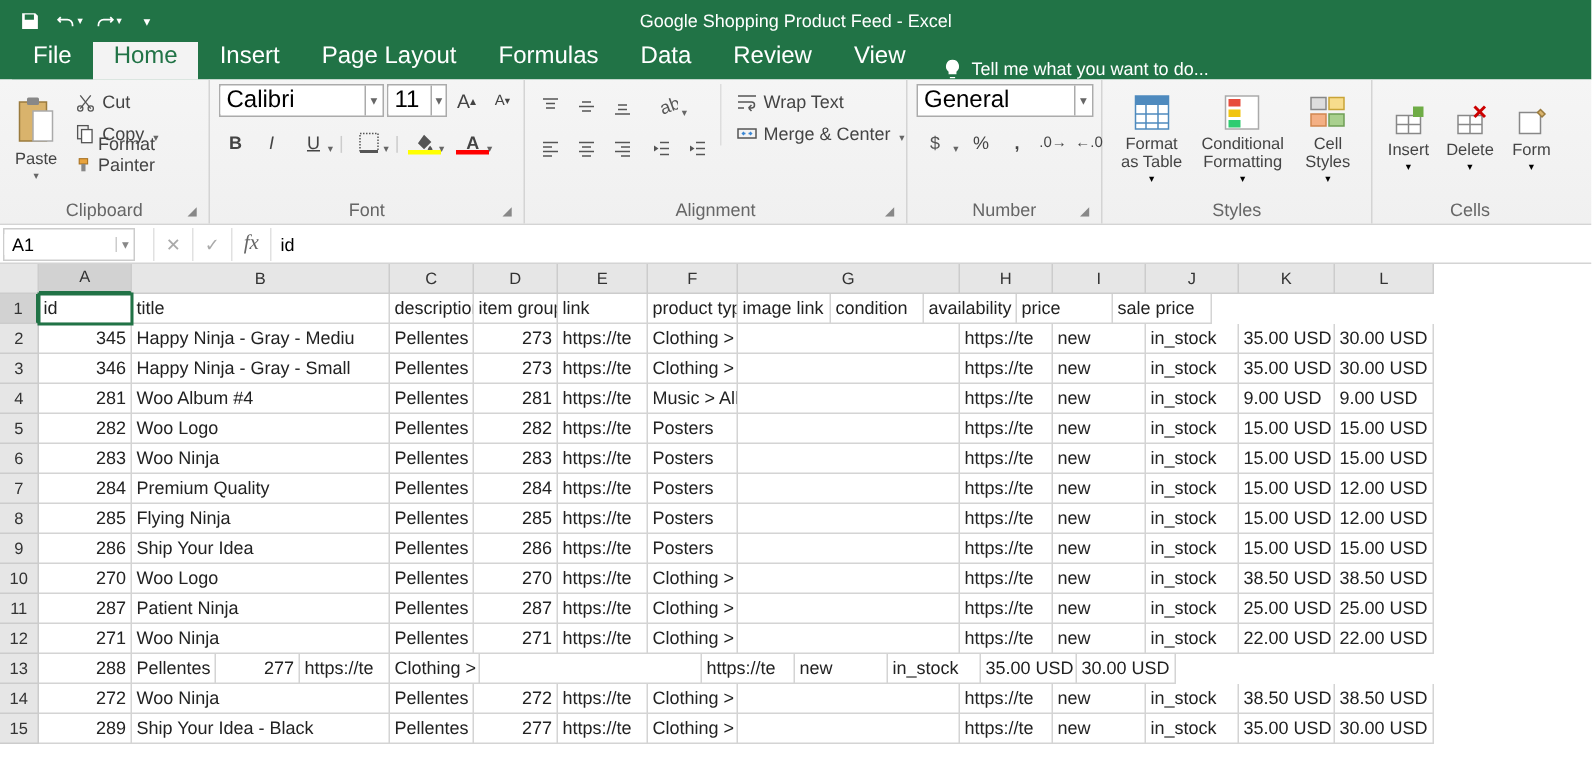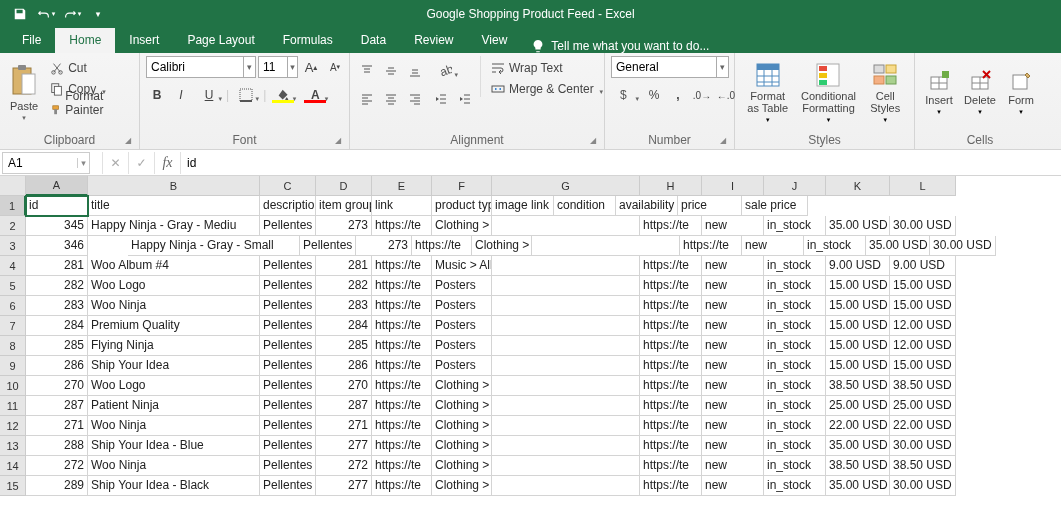--- a/index.html
+++ b/index.html
@@ -2,38 +2,38 @@
 <html><head>
 <meta charset="utf-8">
 <style>
 *{margin:0;padding:0;box-sizing:border-box;font-family:'Segoe UI',Tahoma,sans-serif;font-size:12px;user-select:none}
 body{width:1061px;height:517px;background:#fff;overflow:hidden;position:relative}
 .titlebar{height:28px;background:#217346;display:flex;align-items:center;color:#fff;position:relative}
 .qat{display:flex;align-items:center;gap:2px;padding-left:8px}
 .qat-btn{width:24px;height:22px;display:flex;align-items:center;justify-content:center;color:#fff;font-size:13px}
 .title-text{position:absolute;left:50%;transform:translateX(-50%);font-size:12px;color:#fff}
 .menubar{height:25px;background:#217346;display:flex;align-items:flex-end;padding-left:8px}
-.menu-tab{padding:5px 14px 6px;color:#fff;font-size:12px;cursor:pointer;border-radius:0}
+.menu-tab{padding:5px 14px 6px;color:#fff;font-size:16px;cursor:pointer;border-radius:0}
 .menu-tab.active{background:#f3f3f3;color:#217346}
 .menu-tab.file{background:#217346;color:#fff}
 .tellme{display:flex;align-items:center;color:#fff;padding:0 10px;gap:6px}
 .tellme svg{fill:#fff}
 .ribbon{height:97px;background:linear-gradient(#f5f5f5,#f0f0f0);border-bottom:1px solid #d4d4d4;display:flex;position:relative}
 .group{border-right:1px solid #d4d4d4;display:flex;flex-direction:column;padding:3px 6px 2px}
 .group-body{flex:1;display:flex;align-items:flex-start;gap:4px}
 .group-label{font-size:10px;color:#666;text-align:center;height:14px;display:flex;align-items:center;justify-content:center;position:relative}
 .group-label .launcher{position:absolute;right:0;bottom:1px;width:10px;height:10px;font-size:8px;color:#888}
 .vbtn{display:flex;flex-direction:column;align-items:center;justify-content:center;padding:2px 4px;cursor:pointer;text-align:center;line-height:1.1;gap:2px}
 .vbtn .lbl{font-size:11px;color:#444}
 .hbtn{display:flex;align-items:flex-end;gap:4px;padding:1px 4px;cursor:pointer;font-size:11px;color:#444;height:20px}
 .col3{display:flex;flex-direction:column;gap:1px;justify-content:center}
 .font-row1{display:flex;align-items:center;gap:2px;margin-bottom:6px}
 .font-row2{display:flex;align-items:center;gap:2px}
 .combo{border:1px solid #ababab;background:#fff;display:flex;align-items:center;height:22px}
-.combo input{border:none;outline:none;padding:0 4px;font-size:12px;width:100%}
+.combo input{border:none;outline:none;padding:0 4px;font-size:16px;width:100%}
 .combo .dd{width:14px;text-align:center;border-left:1px solid #ababab;color:#666;font-size:9px;height:100%;display:flex;align-items:center;justify-content:center}
 .ibtn{width:22px;height:22px;display:flex;align-items:center;justify-content:center;cursor:pointer;color:#444;border:1px solid transparent}
 .ibtn.wdd{width:30px;position:relative}
 .ibtn .dd{font-size:7px;position:absolute;right:1px;bottom:2px;color:#666}
 .namebox-row{height:26px;border-bottom:1px solid #d4d4d4;display:flex;align-items:center;background:#fff}
 .namebox{width:88px;height:22px;border:1px solid #ccc;margin-left:2px;display:flex;align-items:center}
 .namebox input{border:none;outline:none;width:100%;padding:0 5px;font-size:12px}
 .namebox .dd{width:14px;border-left:1px solid #ccc;text-align:center;color:#888;font-size:9px}
 .fxbar{display:flex;align-items:center;flex:1;height:22px;margin-left:12px}
 .fxbtn{width:26px;height:22px;display:flex;align-items:center;justify-content:center;color:#aaa;border-left:1px solid #e1e1e1}
@@ -461,21 +461,21 @@
         <div class="cell" style="width: 148px;"></div>
         <div class="cell" style="width: 62px;">https://te</div>
         <div class="cell" style="width: 62px;">new</div>
         <div class="cell" style="width: 62px;">in_stock</div>
         <div class="cell" style="width: 64px;">35.00  USD</div>
         <div class="cell" style="width: 66px;">30.00  USD</div>
       </div>
       <div class="row">
         <div class="rowhead">3</div>
         <div class="cell num" style="width: 62px;">346</div>
-        <div class="cell" style="width: 172px; margin-left: 40px;">Happy Ninja - Gray - Small</div>
+        <div class="cell" style="width: 172px;">Happy Ninja - Gray - Small</div>
         <div class="cell" style="width: 56px;">Pellentes</div>
         <div class="cell num" style="width: 56px;">273</div>
         <div class="cell" style="width: 60px;">https://te</div>
         <div class="cell" style="width: 60px;">Clothing &gt; T-shirts</div>
         <div class="cell" style="width: 148px;"></div>
         <div class="cell" style="width: 62px;">https://te</div>
         <div class="cell" style="width: 62px;">new</div>
         <div class="cell" style="width: 62px;">in_stock</div>
         <div class="cell" style="width: 64px;">35.00  USD</div>
         <div class="cell" style="width: 66px;">30.00  USD</div>
@@ -611,21 +611,20 @@
         <div class="cell" style="width: 148px;"></div>
         <div class="cell" style="width: 62px;">https://te</div>
         <div class="cell" style="width: 62px;">new</div>
         <div class="cell" style="width: 62px;">in_stock</div>
         <div class="cell" style="width: 64px;">22.00  USD</div>
         <div class="cell" style="width: 66px;">22.00  USD</div>
       </div>
       <div class="row">
         <div class="rowhead">13</div>
         <div class="cell num" style="width: 62px;">288</div>
-        <div class="cell" style="width: 172px;">Ship Your Idea - Blue</div>
         <div class="cell" style="width: 56px;">Pellentes</div>
         <div class="cell num" style="width: 56px;">277</div>
         <div class="cell" style="width: 60px;">https://te</div>
         <div class="cell" style="width: 60px;">Clothing &gt; Hoodies</div>
         <div class="cell" style="width: 148px;"></div>
         <div class="cell" style="width: 62px;">https://te</div>
         <div class="cell" style="width: 62px;">new</div>
         <div class="cell" style="width: 62px;">in_stock</div>
         <div class="cell" style="width: 64px;">35.00  USD</div>
         <div class="cell" style="width: 66px;">30.00  USD</div>

